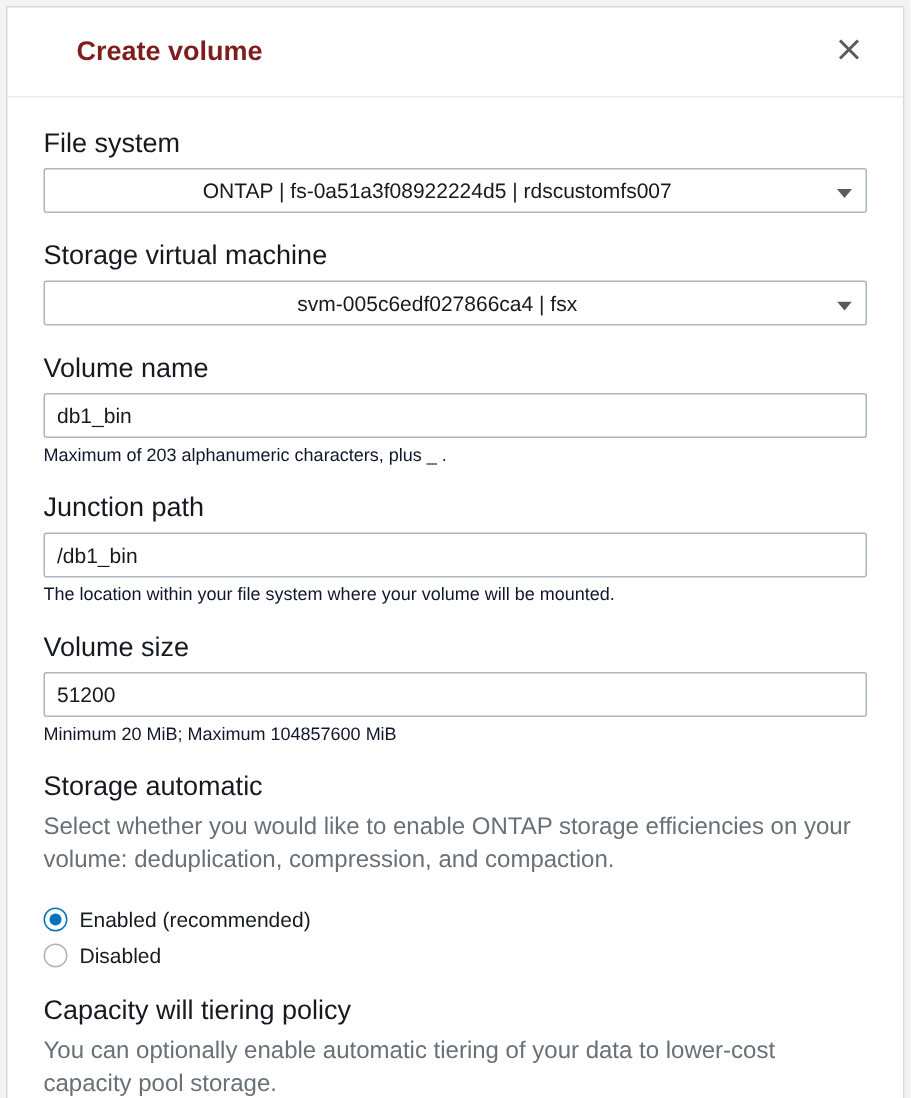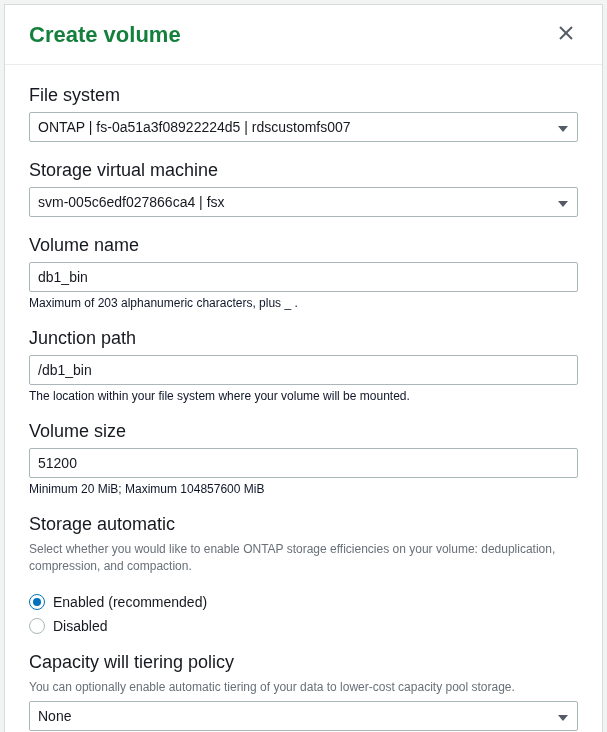--- a/index.html
+++ b/index.html
@@ -21,23 +21,24 @@
       margin: 0 auto;
     }
     .modal-header {
       display: flex;
       justify-content: space-between;
       align-items: center;
       padding: 16px 24px;
       border-bottom: 1px solid #eaeded;
     }
     .modal-title {
-      font-size: 22px;
+      font-size: 18px;
       font-weight: 700;
-      color: #15803d;
+      color: #7f1d1d;
+      margin-left: 22px;
     }
     .close-btn {
       background: none;
       border: none;
       cursor: pointer;
       padding: 4px;
       font-size: 18px;
       color: #545b64;
       line-height: 1;
     }
@@ -55,21 +56,21 @@
       margin-bottom: 18px;
     }
     .form-label {
       display: block;
       font-size: 18px;
       color: #16191f;
       margin-bottom: 6px;
       font-weight: 400;
     }
     .form-description {
-      font-size: 12px;
+      font-size: 16px;
       color: #687078;
       margin-bottom: 6px;
       line-height: 1.4;
     }
     .form-hint {
       font-size: 12px;
       color: #0f172a;
       margin-top: 4px;
     }
     .select-wrapper {
@@ -82,21 +83,21 @@
       border-radius: 2px;
       font-size: 14px;
       font-family: inherit;
       color: #16191f;
       background: #fff;
     }
     .select-input {
       padding-right: 32px;
       cursor: pointer;
       appearance: none;
-      text-align: left;
+      text-align: center;
     }
     .select-caret {
       position: absolute;
       right: 10px;
       top: 50%;
       transform: translateY(-50%);
       pointer-events: none;
     }
     .select-caret svg {
       width: 10px;

